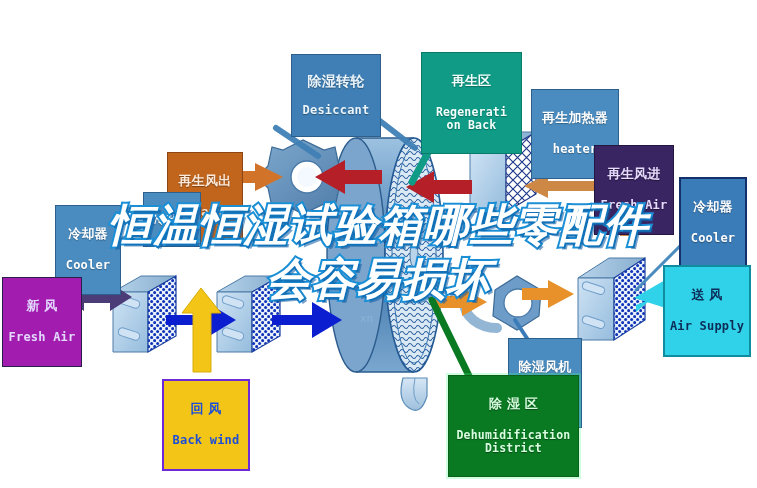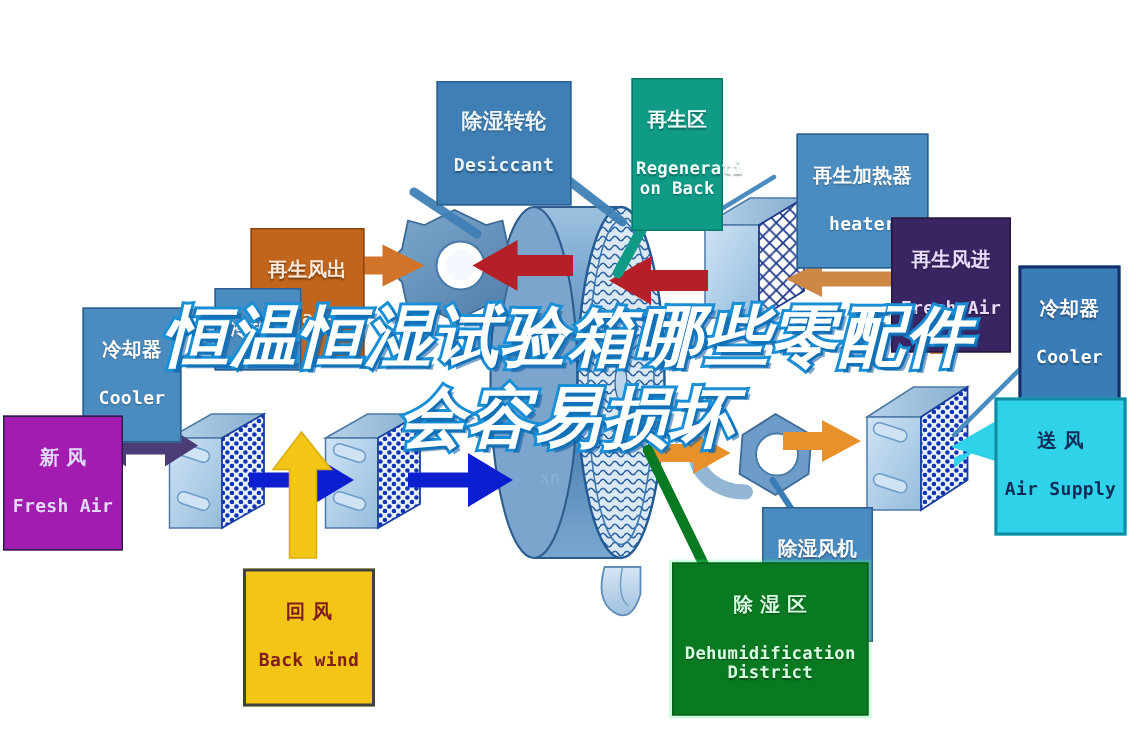--- a/index.html
+++ b/index.html
@@ -40,21 +40,21 @@
              text-shadow:0 1px 1px rgba(0,0,0,.3); }
   .sty-orange{ background:#c2651c; color:#fbe8d8; border:1px solid #8c4613;
              text-shadow:0 1px 1px rgba(0,0,0,.4); }
   .sty-purple{ background:#3a2563; color:#e7dcff; border:1px solid #241541;
              text-shadow:0 1px 1px rgba(0,0,0,.5); }
   .sty-purple2{ background:#a21caf; color:#e3d8ff; border:1px solid #2a1f48; }
   .sty-navy{ background:#3a7cb8; color:#ffffff; border:2px solid #14306b;
              text-shadow:0 1px 1px rgba(0,0,0,.35); }
   .sty-cyan{ background:#2fd2e8; color:#0d2c57; border:2px solid #0f8ca0;
              text-shadow:none; }
-  .sty-yellow{ background:#f2c517; color:#7f1d1d; border:2px solid #404040;
+  .sty-yellow{ background:#f2c517; color:#1d4ed8; border:2px solid #6d28d9;
              text-shadow:none; }
   .sty-green{ background:#0a7a22; color:#d8ffe0; border:1px solid #0a6018;
              text-shadow:0 1px 1px rgba(0,0,0,.4);
              box-shadow:0 0 0 2px rgba(60,255,130,.25); }
 
   
   #headline{
     position:absolute;
     left:0;right:0;
     top:198px;
@@ -253,21 +253,21 @@
     <span class="hl-line">恒温恒湿试验箱哪些零配件</span>
     <span class="hl-line">会容易损坏</span>
   </div>
 
   <div class="lbl sty-blue" style="left:291px;top:54px;width:90px;padding:4px 2px;font-size:13px;">
     <span class="cn" style="font-size:14px;">除湿转轮</span>
     <span class="en" style="font-size:12px;">Desiccant</span>
   </div>
 
 
-  <div class="lbl sty-teal" style="left:421px;top:52px;width:61px;padding:3px 2px;">
+  <div class="lbl sty-teal" style="left:421px;top:52px;width:101px;padding:3px 2px;">
     <span class="cn" style="font-size:13px;">再生区</span>
     <span class="en" style="font-size:11.5px;">Regenerati
 on Back</span>
   </div>
 
   <div class="lbl sty-blue-lite" style="left:531px;top:89px;width:88px;padding:3px 2px;">
     <span class="cn" style="font-size:13px;">再生加热器</span>
     <span class="en" style="font-size:12px;">heater</span>
   </div>
 

